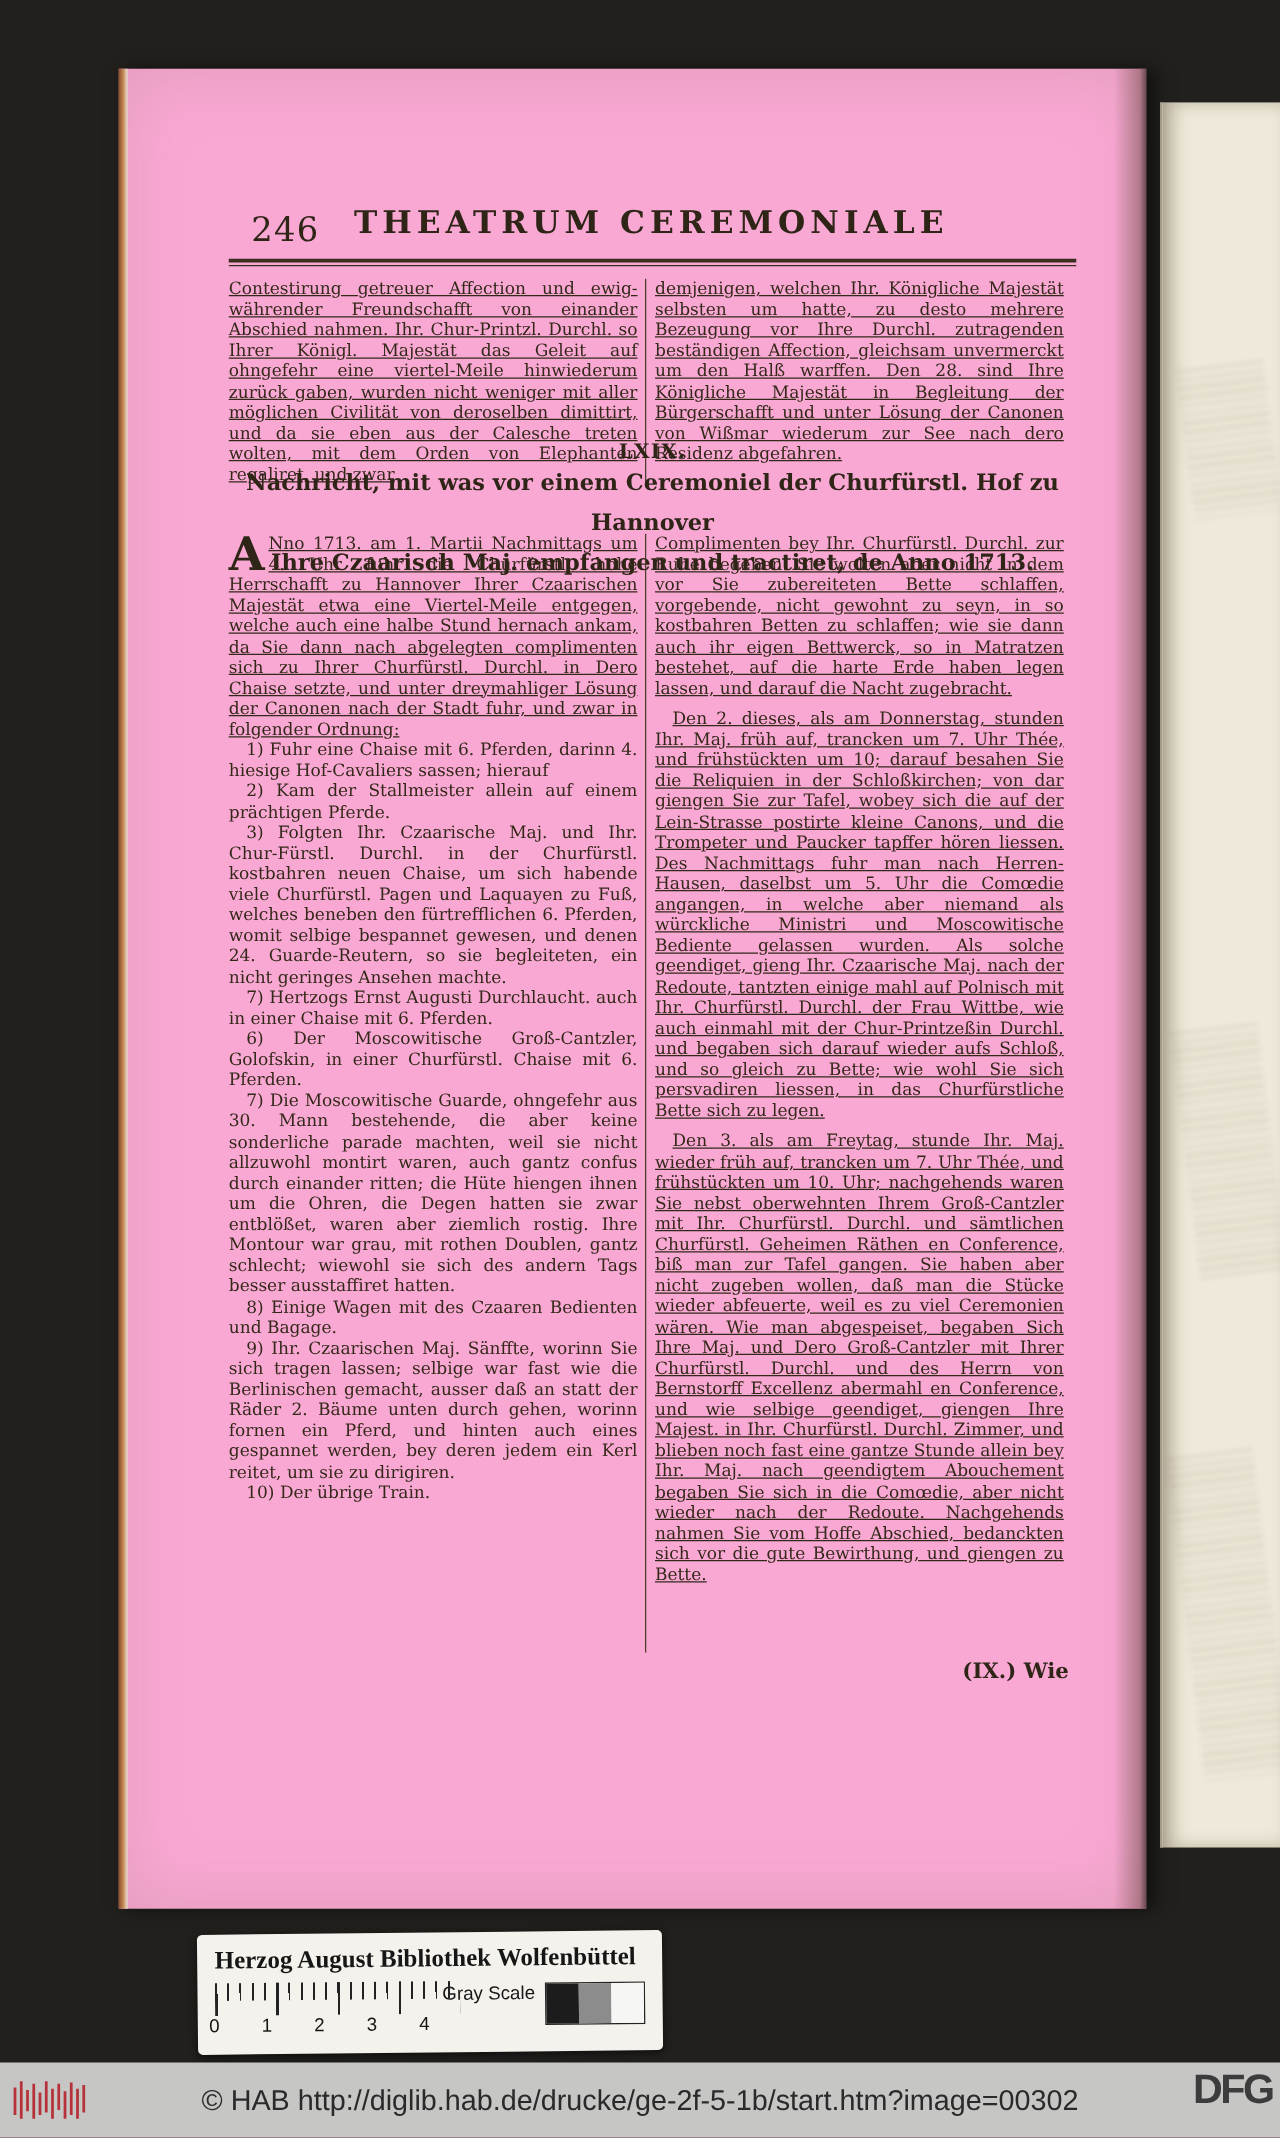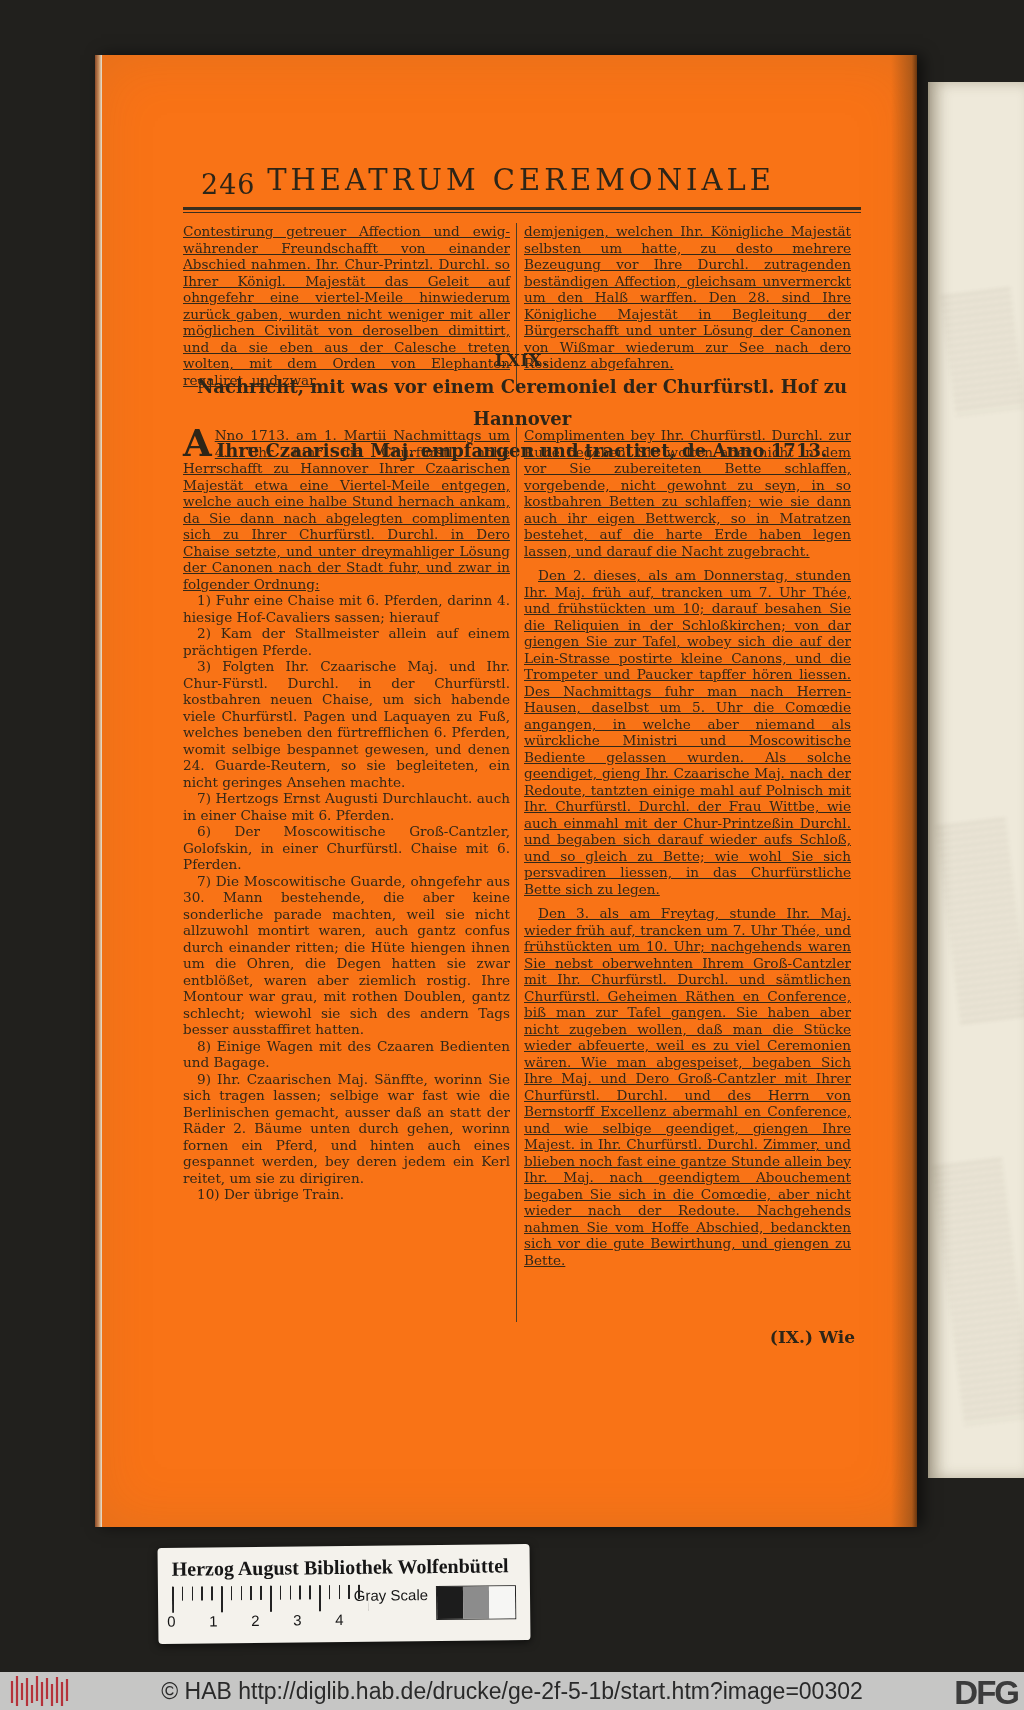--- a/index.html
+++ b/index.html
@@ -6,21 +6,21 @@
   html,body { width:1024px; height:1710px; }
   body {
     position:relative;
     background:#21201d;
     overflow:hidden;
     font-family:"DejaVu Serif", serif;
   }
   
   .scan-page {
     position:absolute; left:95px; top:55px; width:822px; height:1472px;
-    background:#f97316;
+    background:#f9a8d4;
     box-shadow: inset 0 0 60px rgba(120,100,60,.18), 6px 0 14px rgba(0,0,0,.55);
   }
   .fore-edge {
     position:absolute; left:0; top:0; bottom:0; width:7px;
     background:linear-gradient(90deg,#8a4a28,#c88d5c 55%,#e9e3d2);
   }
   .gutter-shadow {
     position:absolute; right:0; top:0; bottom:0; width:26px;
     background:linear-gradient(90deg, rgba(0,0,0,0) 0%, rgba(60,45,25,.35) 80%, rgba(20,15,8,.6) 100%);
   }
@@ -38,21 +38,21 @@
   
   .page-header {
     position:absolute; left:88px; top:108px; width:676px; height:44px;
   }
   .folio-num {
     position:absolute; left:18px; top:6px;
     font-size:27px; color:#2e2517; letter-spacing:1px;
   }
   .running-title {
     position:absolute; left:0; right:0; top:0; text-align:center;
-    font-size:29px; font-weight:normal; color:#2e2517; letter-spacing:4px;
+    font-size:25px; font-weight:bold; color:#2e2517; letter-spacing:4px;
   }
   .header-rule {
     position:absolute; left:88px; top:152px; width:678px; height:6px;
     border-top:3px solid #3a2e1e; border-bottom:1px solid #3a2e1e;
   }
   .twocol {
     position:absolute; left:88px; width:678px;
     display:flex; gap:0;
   }
   .col {
@@ -107,21 +107,21 @@
     width:49px; font-family:"Liberation Sans", sans-serif; font-size:15px; color:#161616;
   }
   .grayscale-text {
     font-family:"Liberation Sans", sans-serif; font-size:15px; color:#161616;
     margin:2px 8px 0 2px; white-space:nowrap;
   }
   .gs-chips { display:flex; border:1px solid #222; margin-top:2px; }
   .gs-chip { width:26px; height:32px; }
   
   .footer-bar {
-    position:absolute; left:0; bottom:0; width:1024px; height:38px;
+    position:absolute; left:0; bottom:0; width:1024px; height:60px;
     background:#c6c6c5; display:flex; align-items:center;
   }
   .control-strip { margin-left:8px; width:70px; height:36px; }
   .footer-url {
     position:absolute; left:0; right:0; text-align:center;
     font-family:"Liberation Sans", sans-serif; font-size:23px; color:#2a2a2a;
   }
   .dfg-logo {
     position:absolute; right:6px; top:2px;
     font-family:"Liberation Sans", sans-serif; font-size:33px; font-weight:bold;

